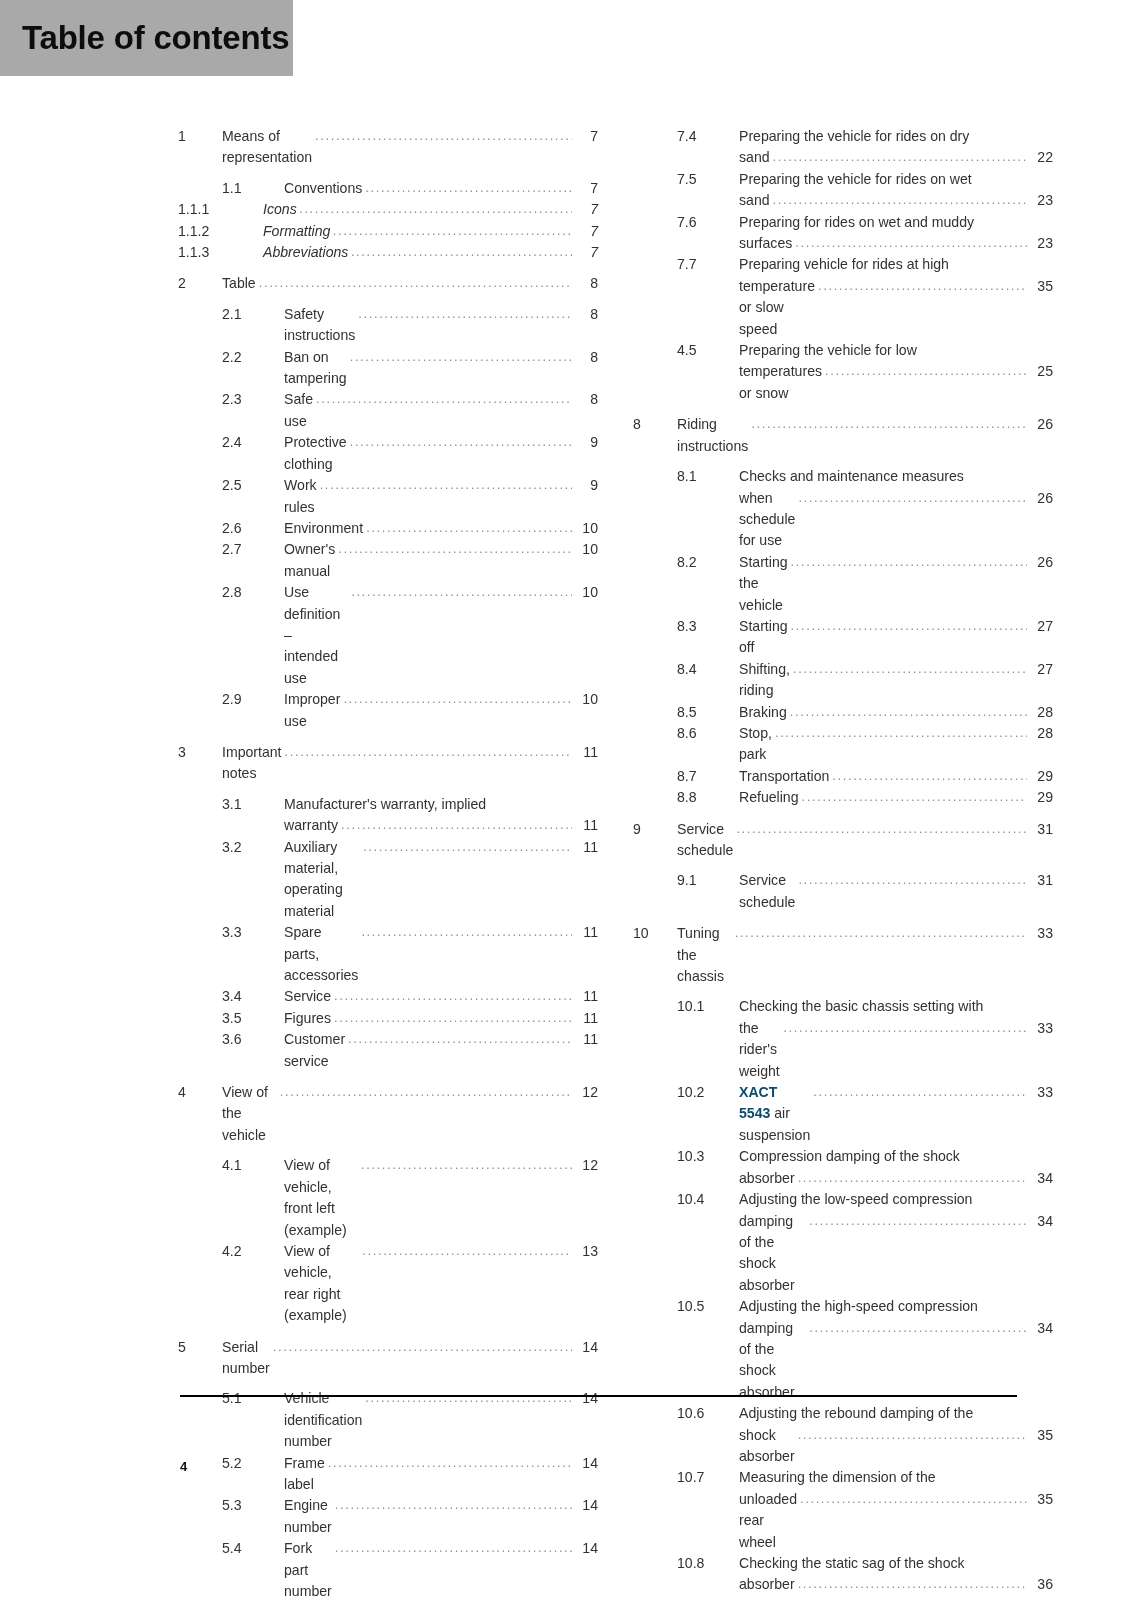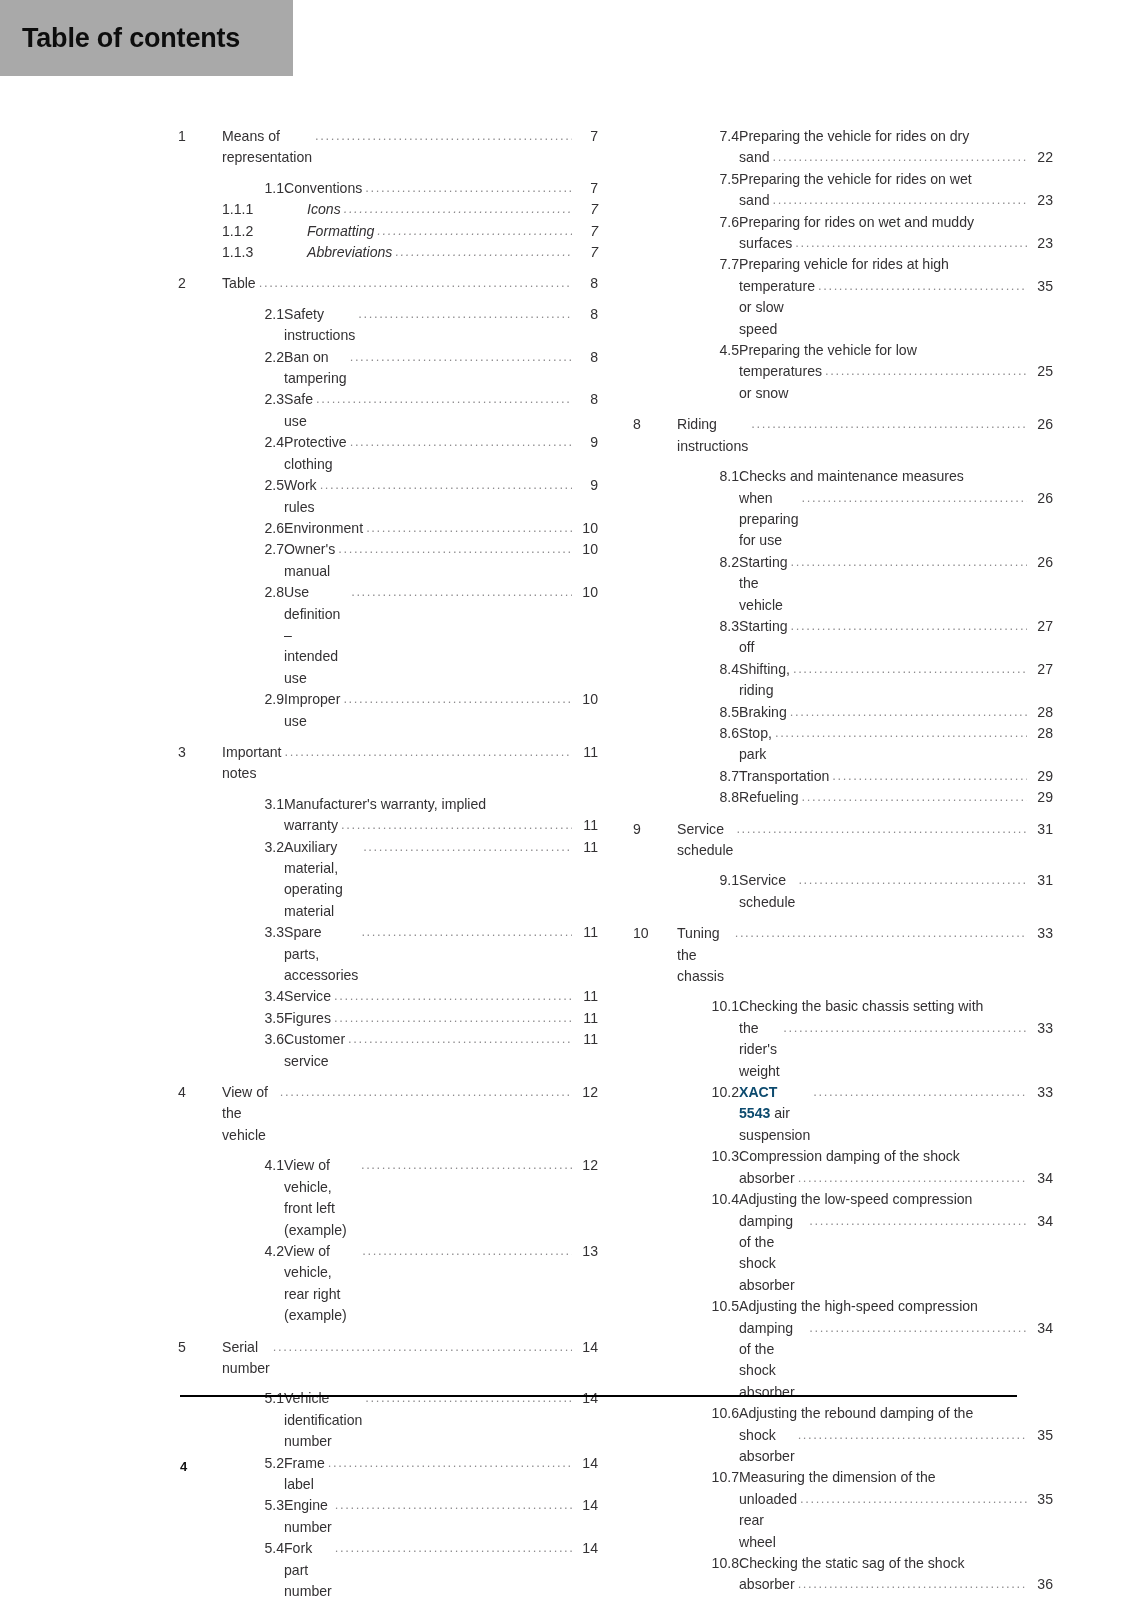--- a/index.html
+++ b/index.html
@@ -21,21 +21,21 @@
     position: absolute;
     left: 0;
     top: 0;
     width: 293px;
     height: 76px;
     background: #a9a9a9;
     display: flex;
     align-items: center;
   }
   .header-title {
-    font-size: 27px;
+    font-size: 33px;
     font-weight: bold;
     color: #0d0d0d;
     letter-spacing: -0.2px;
     margin-left: 22px;
   }
 
   
   .toc-columns {
     position: absolute;
     left: 0;
@@ -74,25 +74,23 @@
     flex: 0 0 auto;
     text-align: left;
   }
   .entry.lvl1 > .num {
     width: 44px;
     margin-left: 0;
   }
   .entry.lvl2 > .num {
     width: 62px;
     margin-left: 44px;
-    text-align: right;
   }
   .entry.lvl3 > .num {
     width: 62px;
-    margin-left: 44px;
   }
   .body-col {
     flex: 1 1 auto;
     min-width: 0;
   }
   .entry.lvl3 .body-col {
     padding-left: 23px;
     font-style: italic;
   }
 
@@ -536,21 +534,21 @@
           </div>
         </div>
       </div>
       <div class="entry lvl2">
         <div class="num">8.1</div>
         <div class="body-col">
           <div class="ln noleader">
             <span class="txt">Checks and maintenance measures</span>
           </div>
           <div class="ln">
-            <span class="txt">when preparing for use</span>
+            <span class="txt">when schedule for use</span>
             <span class="leader">........................................................................................................................</span>
             <span class="pg">26</span>
           </div>
         </div>
       </div>
       <div class="entry lvl2">
         <div class="num">8.2</div>
         <div class="body-col">
           <div class="ln">
             <span class="txt">Starting the vehicle</span>

